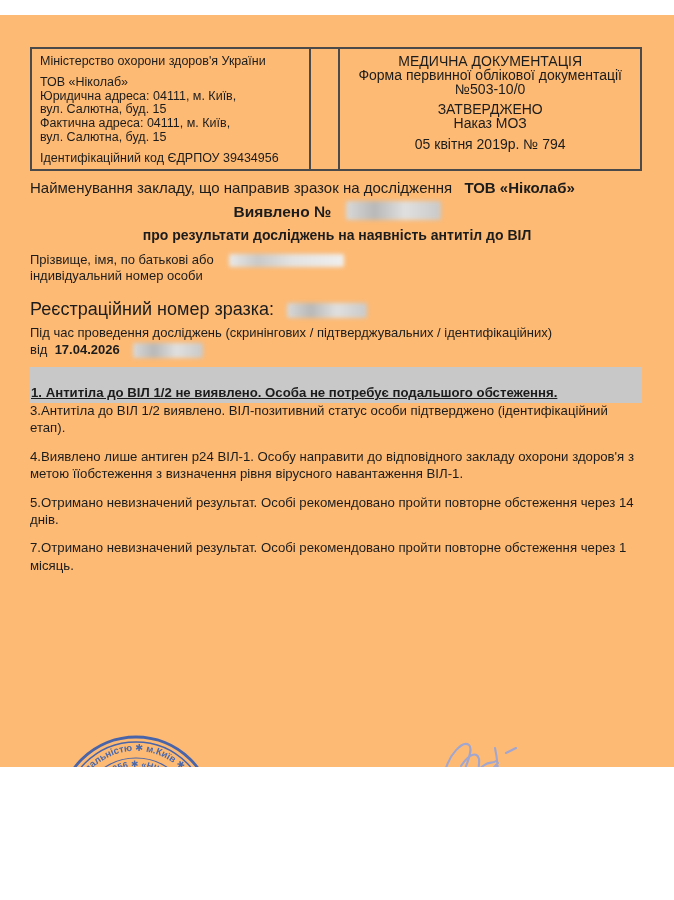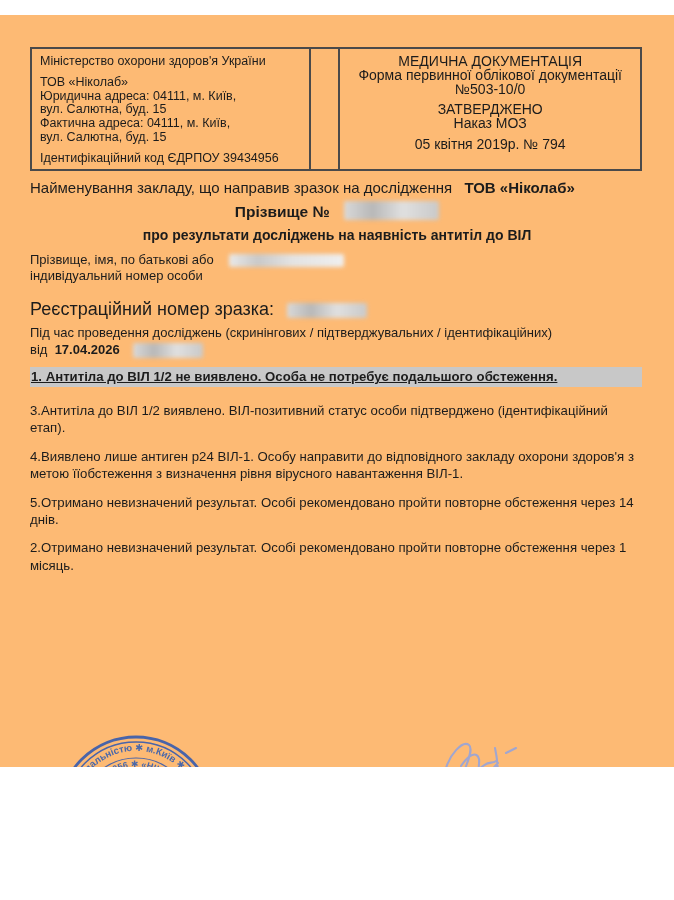--- a/index.html
+++ b/index.html
@@ -30,21 +30,21 @@
 
   .redact{display:inline-block;vertical-align:middle;border-radius:2px;filter:blur(2px);
           background:linear-gradient(90deg,#d9d9d9 0%,#b8b8b8 30%,#e0e0e0 62%,#c9c9c9 100%);}
   .redact.title-num{width:95px;height:19px;margin-left:10px;vertical-align:-3px;}
   .redact.name{width:115px;height:13px;margin-left:12px;background:
           linear-gradient(90deg,#e9e9e9 0%,#c9c9c9 25%,#e3e3e3 55%,#efefef 100%);}
   .redact.reg{width:80px;height:15px;margin-left:8px;}
   .redact.date{width:70px;height:15px;margin-left:10px;}
 
   .result-highlight{position:absolute;left:30px;top:352px;width:612px;box-sizing:border-box;
-                    background:#c8c8c8;font-size:13.2px;font-weight:bold;padding:2px 2px 3px 1px;}
+                    background:#c8c8c8;font-size:13.2px;font-weight:bold;padding:18px 2px 3px 1px;}
   .result-highlight span{text-decoration:underline;}
 
   .result-list{position:absolute;left:30px;top:387px;width:613px;font-size:13.2px;}
   .result-item{line-height:17.4px;margin-bottom:11px;}
 
   
   .stamp-wrap{position:absolute;left:56px;top:719px;width:160px;height:160px;opacity:.92;}
   .mp-label{position:absolute;left:70px;top:831px;font-size:13.5px;font-weight:normal;color:#111;}
   .executor{position:absolute;left:185px;top:751px;font-size:16px;}
   .signature-wrap{position:absolute;left:433px;top:705px;width:110px;height:95px;}
@@ -83,21 +83,21 @@
         <div class="box-line">05 квітня 2019р. № 794</div>
       </div>
   </div>
 
   <div class="referral">
     <span>Найменування закладу, що направив зразок на дослідження</span>
     <b>ТОВ «Ніколаб»</b>
   </div>
 
   <div class="doc-title">
-    <span>Прізвище №</span>
+    <span>Виявлено №</span>
     <span class="redact title-num"></span>
   </div>
   <div class="doc-subtitle">про результати досліджень на наявність антитіл до ВІЛ</div>
 
   <div class="name-block">
     <div>
       <span>Прізвище, імя, по батькові або</span>
       <span class="redact name"></span>
     </div>
     <div>індивідуальний номер особи</div>
@@ -120,21 +120,21 @@
   </div>
 
   <div class="result-highlight">
     <span>1. Антитіла до ВІЛ 1/2 не виявлено. Особа не потребує подальшого обстеження.</span>
   </div>
 
   <div class="result-list">
       <div class="result-item">3.Антитіла до ВІЛ 1/2 виявлено. ВІЛ-позитивний статус особи підтверджено (ідентифікаційний етап).</div>
       <div class="result-item">4.Виявлено лише антиген р24 ВІЛ-1. Особу направити до відповідного закладу охорони здоров'я з метою їїобстеження з визначення рівня вірусного навантаження ВІЛ-1.</div>
       <div class="result-item">5.Отримано невизначений результат. Особі рекомендовано пройти повторне обстеження через 14 днів.</div>
-      <div class="result-item">2.Отримано невизначений результат. Особі рекомендовано пройти повторне обстеження через 1 місяць.</div>
+      <div class="result-item">7.Отримано невизначений результат. Особі рекомендовано пройти повторне обстеження через 1 місяць.</div>
     </div>
 
   <div class="stamp-wrap">
     <svg width="160" height="160" viewBox="0 0 160 160">
       <g fill="none" stroke="#3a5dae">
         <circle cx="80" cy="80" r="77" stroke-width="2.8"></circle>
         <circle cx="80" cy="80" r="72" stroke-width="1.4"></circle>
         <circle cx="80" cy="80" r="56" stroke-width="1.2"></circle>
         <circle cx="80" cy="80" r="37" stroke-width="1.2"></circle>
       </g>

